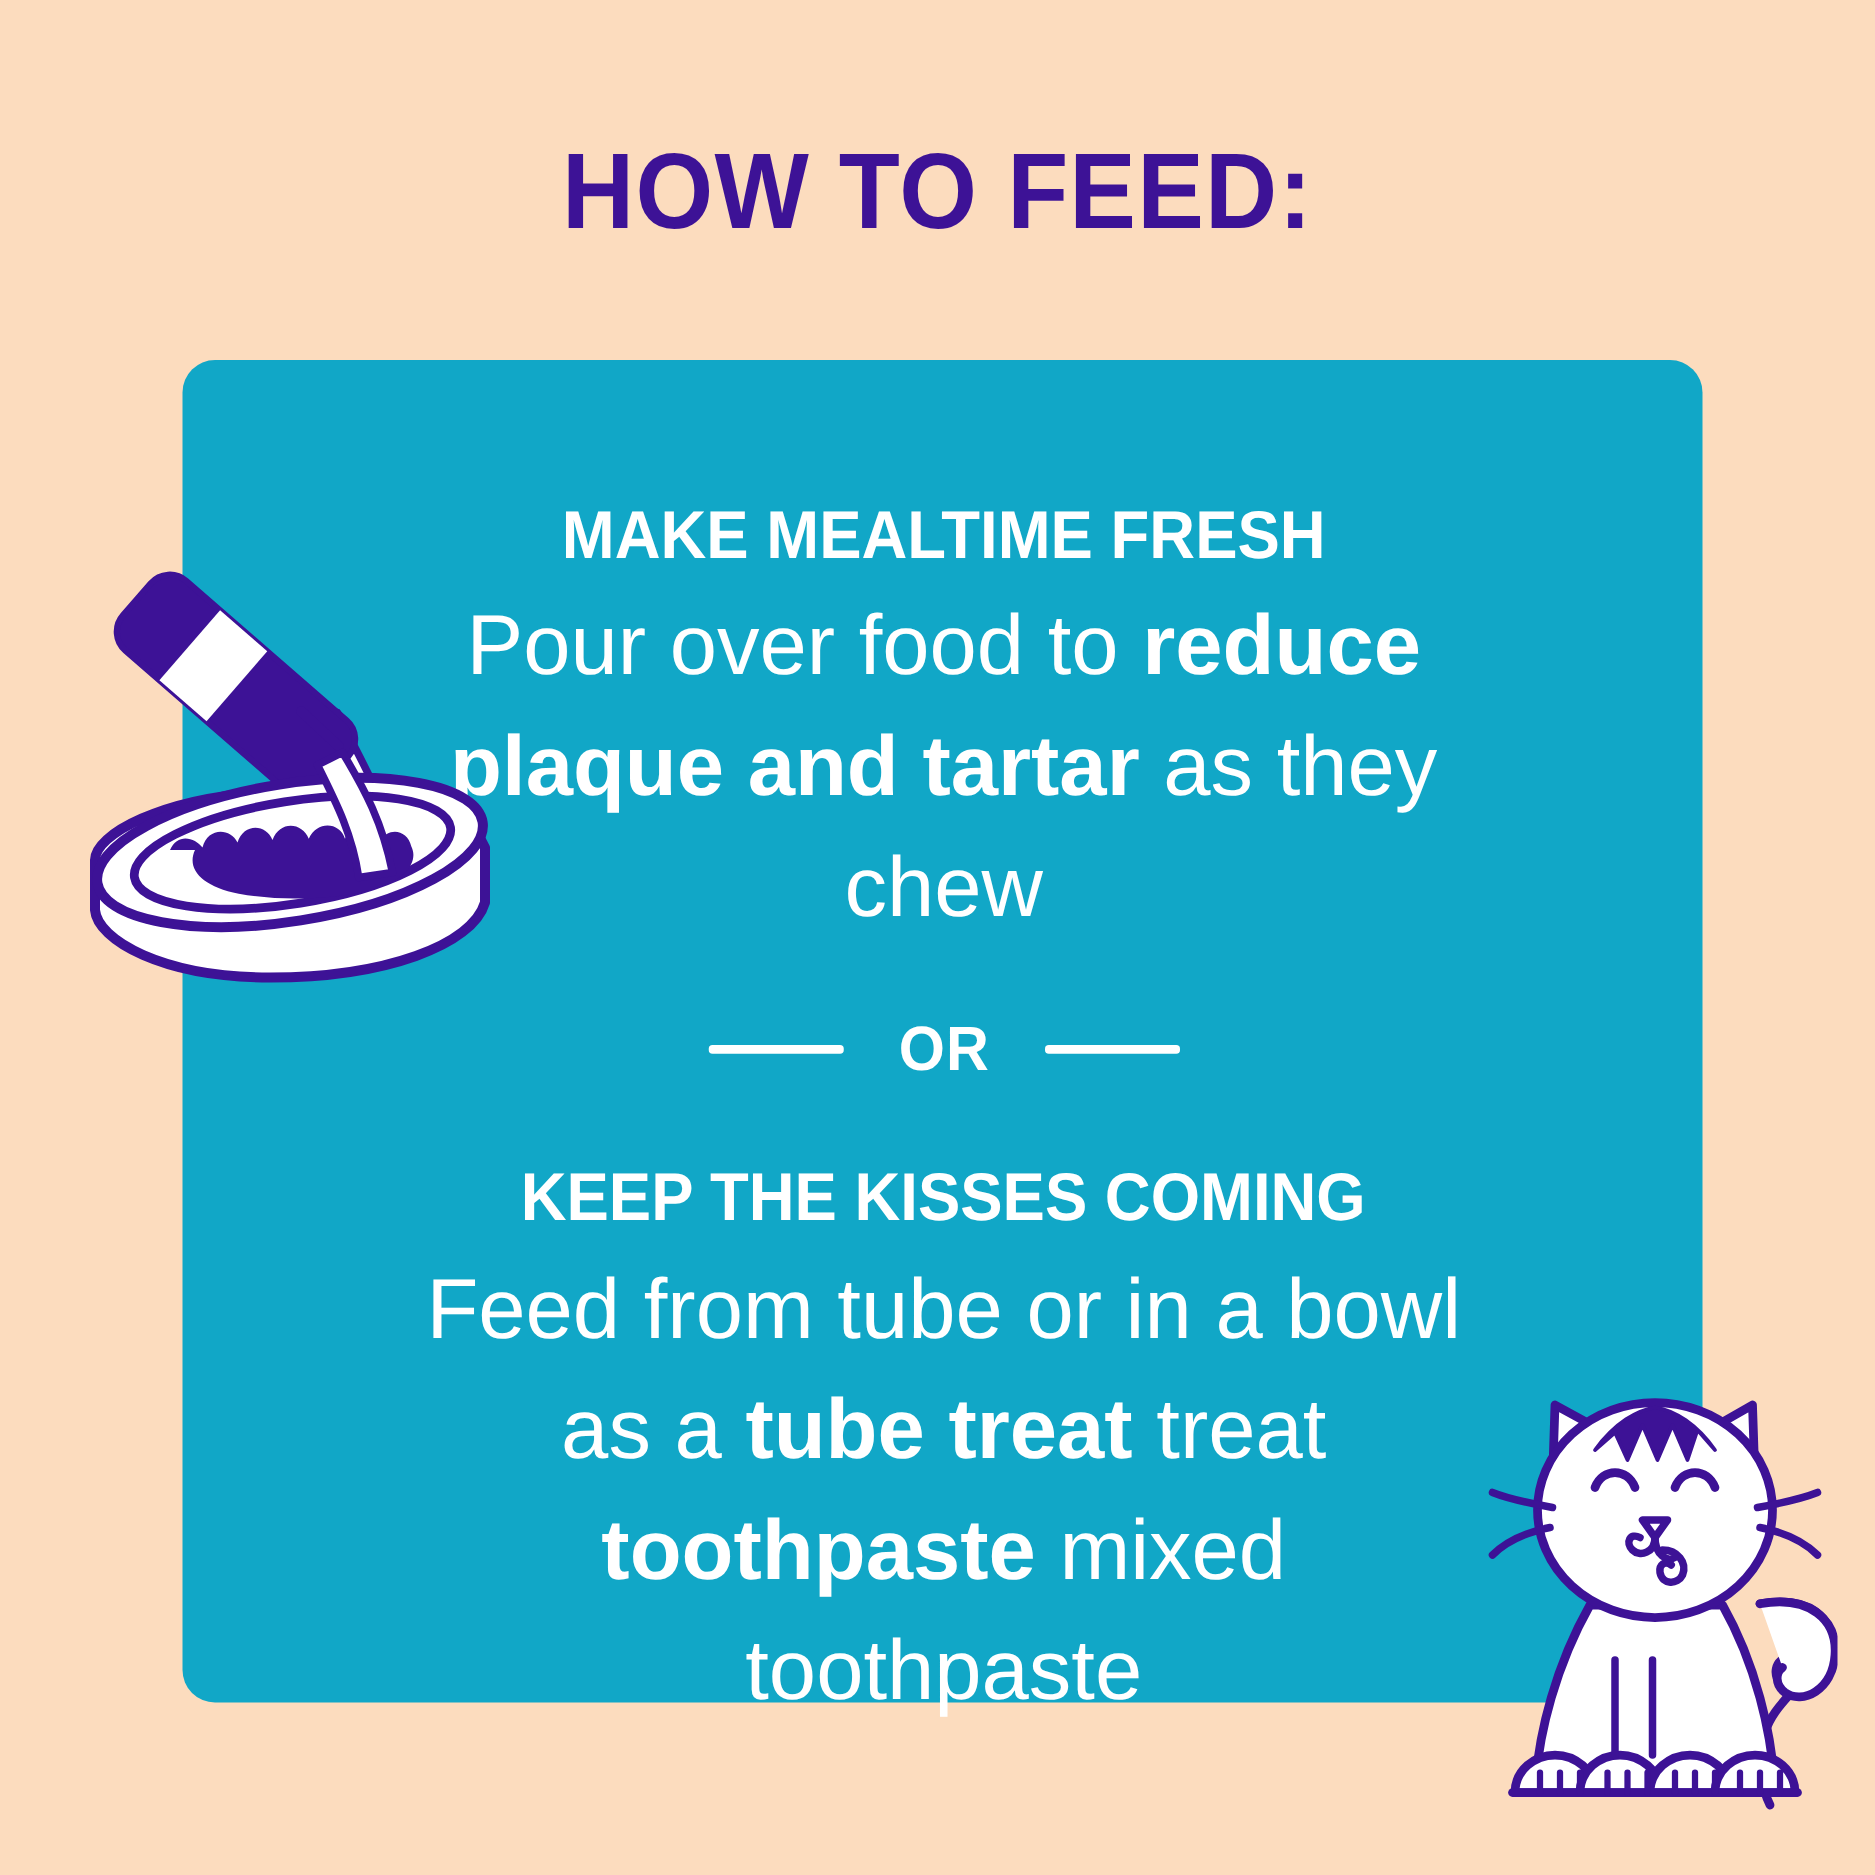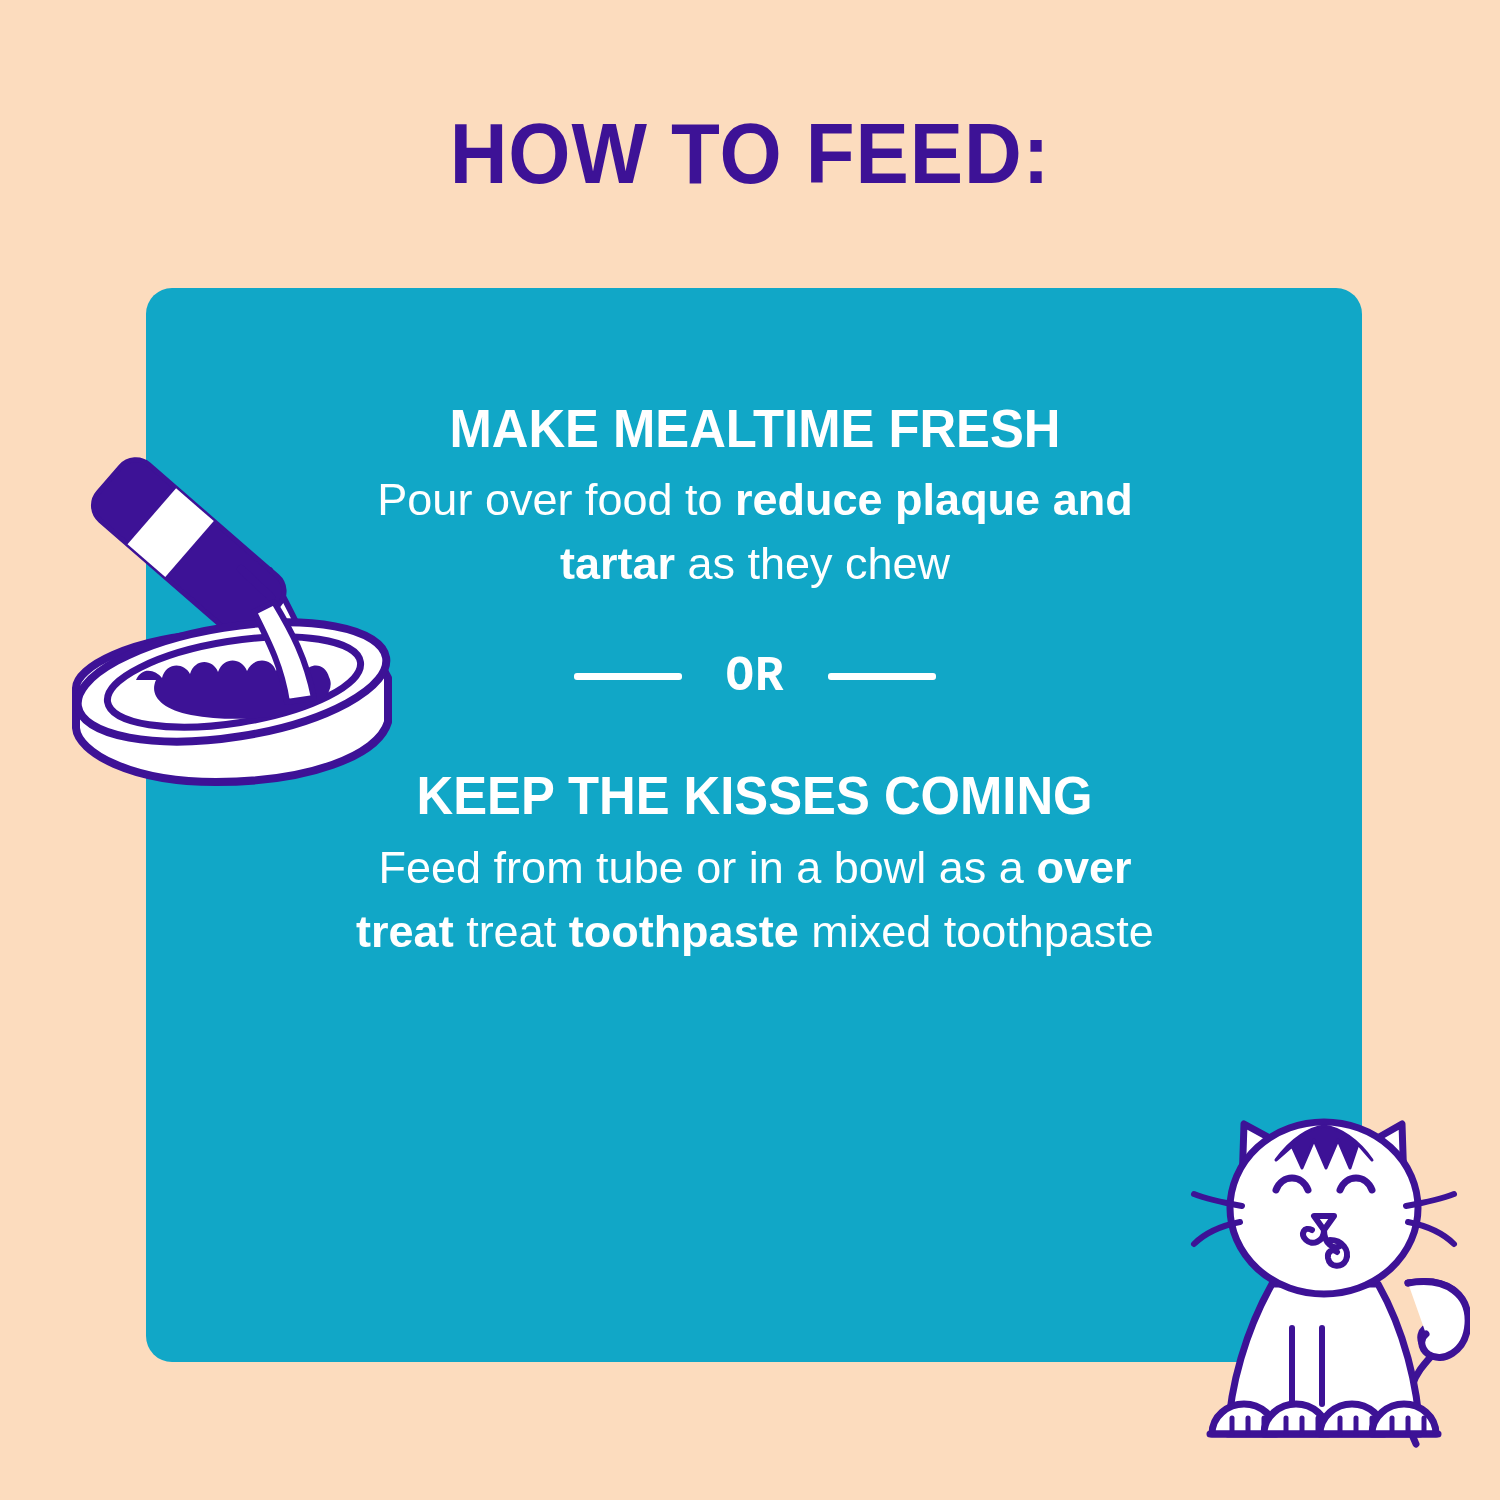--- a/index.html
+++ b/index.html
@@ -50,34 +50,33 @@
   .sec-head{
     font-weight:bold;
     font-size:54px;
     letter-spacing:0px;
     transform:scaleX(0.94);
     line-height:1.12;
     white-space:nowrap;
     margin-bottom:10px;
   }
   .sec-body{
-    font-size:45px;
+    font-size:68px;
     line-height:1.42;
     font-weight:400;
     max-width:840px;
   }
   .sec-body b{font-weight:bold;}
 
   
   .or-row{
     display:flex;align-items:center;justify-content:center;
     gap:42px;
     margin-top:52px;margin-bottom:60px;
     width:100%;
-    font-family:Liberation Mono, monospace;
   }
   .or-line{
     display:block;
     width:108px;height:7px;
     background:#ffffff;border-radius:3px;
   }
   .or-label{
     font-weight:bold;font-size:50px;letter-spacing:1px;
     transform:scaleX(0.95);
   }
@@ -103,21 +102,21 @@
     <div class="sec-body"><span>Pour over food to </span><b>reduce plaque and tartar</b><span> as they chew</span></div>
 
     <div class="or-row">
       <span class="or-line"></span>
       <span class="or-label">OR</span>
       <span class="or-line"></span>
     </div>
 
     <div class="sec-head">KEEP THE KISSES COMING</div>
 
-    <div class="sec-body"><span>Feed from tube or in a bowl as a </span><b>over treat</b><span> treat </span><b>toothpaste</b><span> mixed toothpaste</span></div>
+    <div class="sec-body"><span>Feed from tube or in a bowl as a </span><b>tube treat</b><span> treat </span><b>toothpaste</b><span> mixed toothpaste</span></div>
   </div>
 
   <div class="art art-tube">
     <svg width="360" height="400" viewBox="0 0 360 400" xmlns="http://www.w3.org/2000/svg">
 
       <path d="M186 150 C 205 190, 222 215, 232 258 L 262 258 C 252 212, 232 182, 212 140 Z" fill="#ffffff" stroke="#3d1296" stroke-width="6" stroke-linejoin="round"></path>
 
       <g transform="rotate(41 110 95)">
         <rect x="36" y="62" width="210" height="74" rx="20" ry="20" fill="#3d1296" stroke="#3d1296" stroke-width="5"></rect>
         <rect x="92" y="62" width="50" height="74" fill="#ffffff"></rect>

